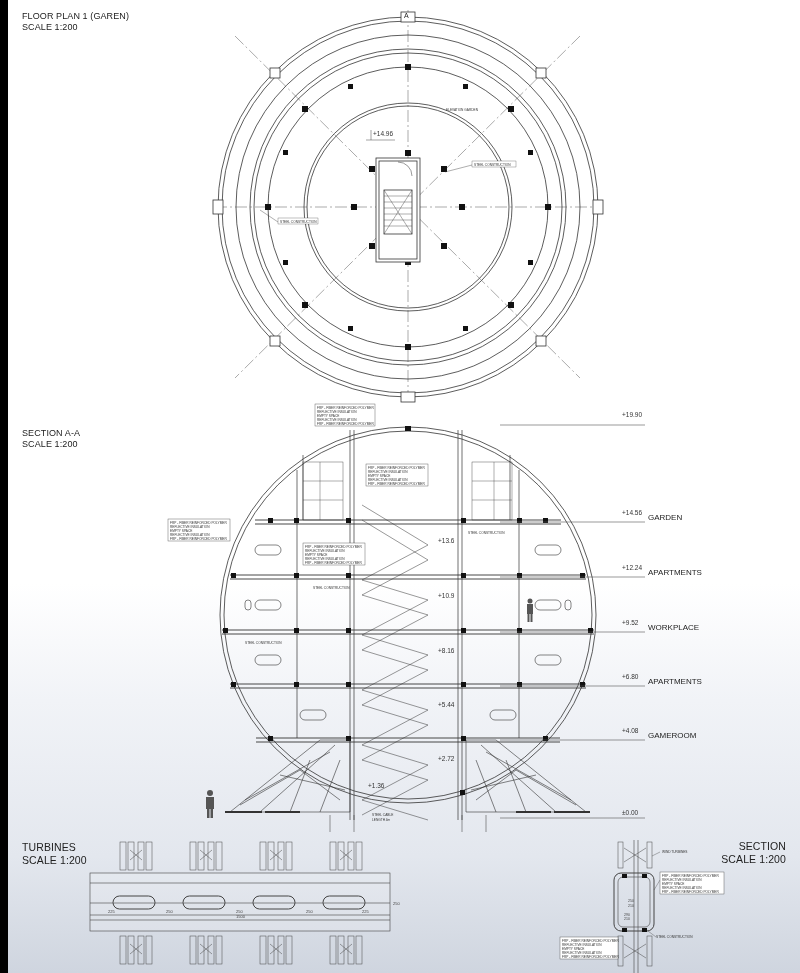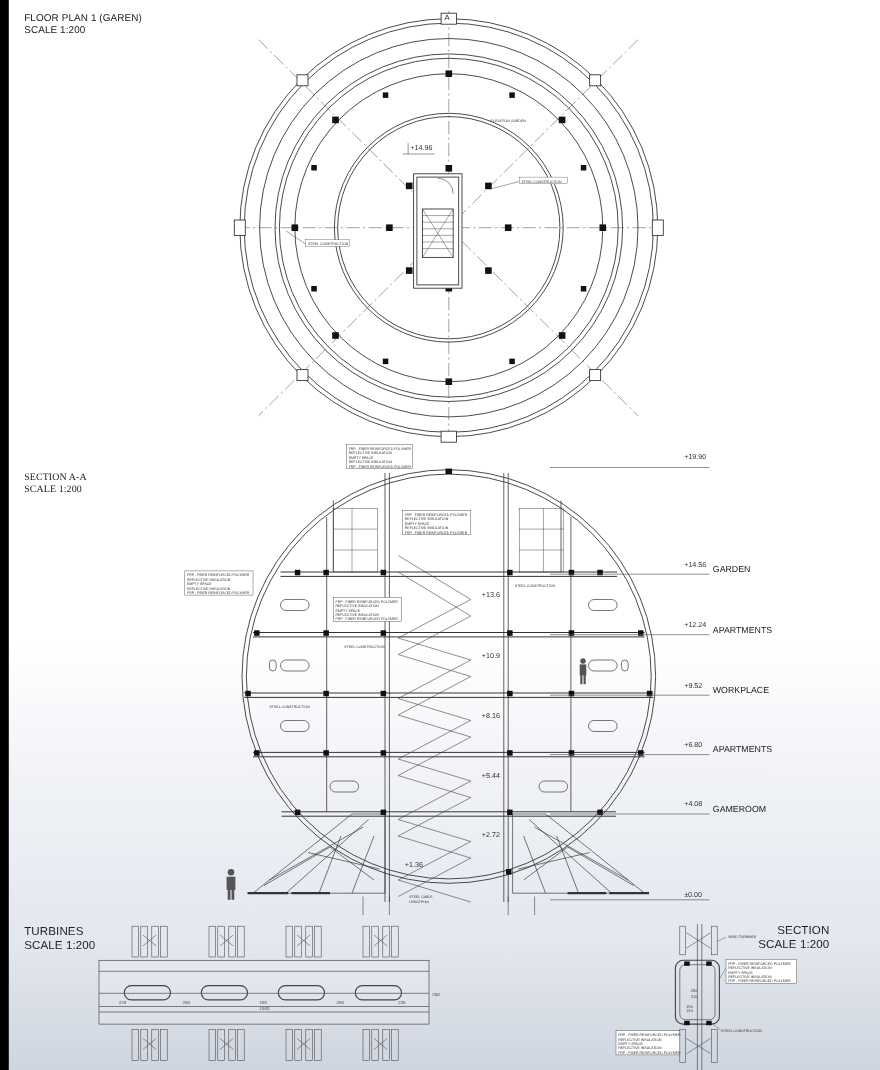--- a/index.html
+++ b/index.html
@@ -15,29 +15,29 @@
 </style>
 </head>
 <body>
 
 <div id="sheet">
 
   <div class="title" style="left:14px;top:11px;">
     <div>FLOOR PLAN 1 (GAREN)</div>
     <div>SCALE 1:200</div>
   </div>
-  <div class="title" style="left:14px;top:428px;font-family:Liberation Serif, serif;">
+  <div class="title" style="left:14px;top:428px;">
     <div>SECTION A-A</div>
     <div>SCALE 1:200</div>
   </div>
   <div class="title big" style="left:14px;top:841px;">
     <div>TURBINES</div>
     <div>SCALE 1:200</div>
   </div>
-  <div class="title big" style="left:684px;top:840px;text-align:right;width:62px;">
+  <div class="title big" style="left:716px;top:840px;text-align:right;width:62px;">
     <div>SECTION</div>
     <div style="white-space:nowrap;margin-left:-8px;">SCALE 1:200</div>
   </div>
 
   <svg width="792" height="973" viewBox="0 0 792 973">
 
     <g stroke="#333" fill="none" stroke-width="0.8" transform="translate(-8,0)">
 
       <g stroke="#555" stroke-width="0.5" stroke-dasharray="12 3 2 3">
         <line x1="408" y1="10" x2="408" y2="395"></line>

